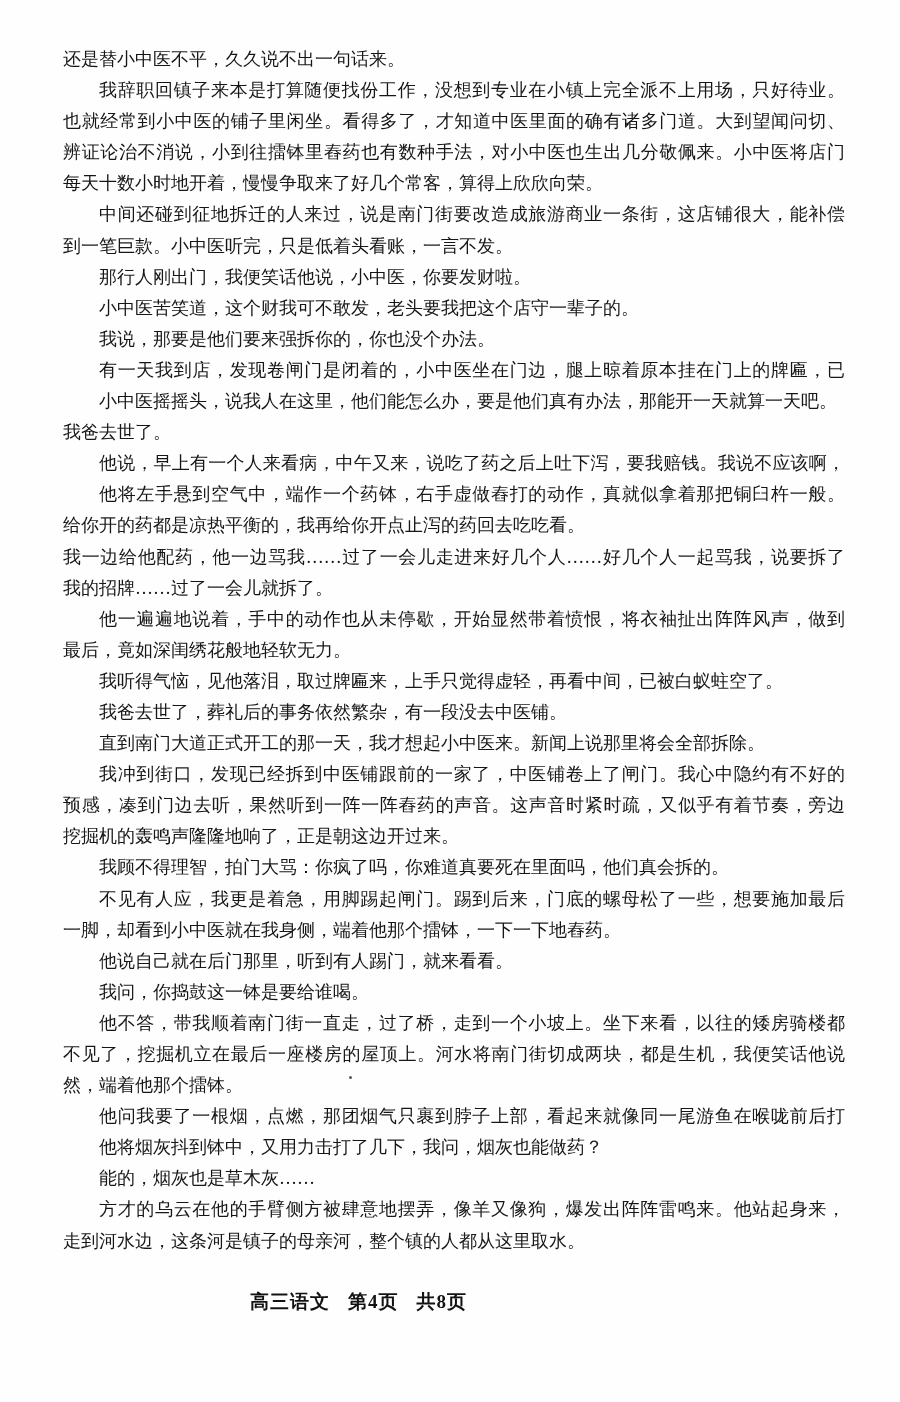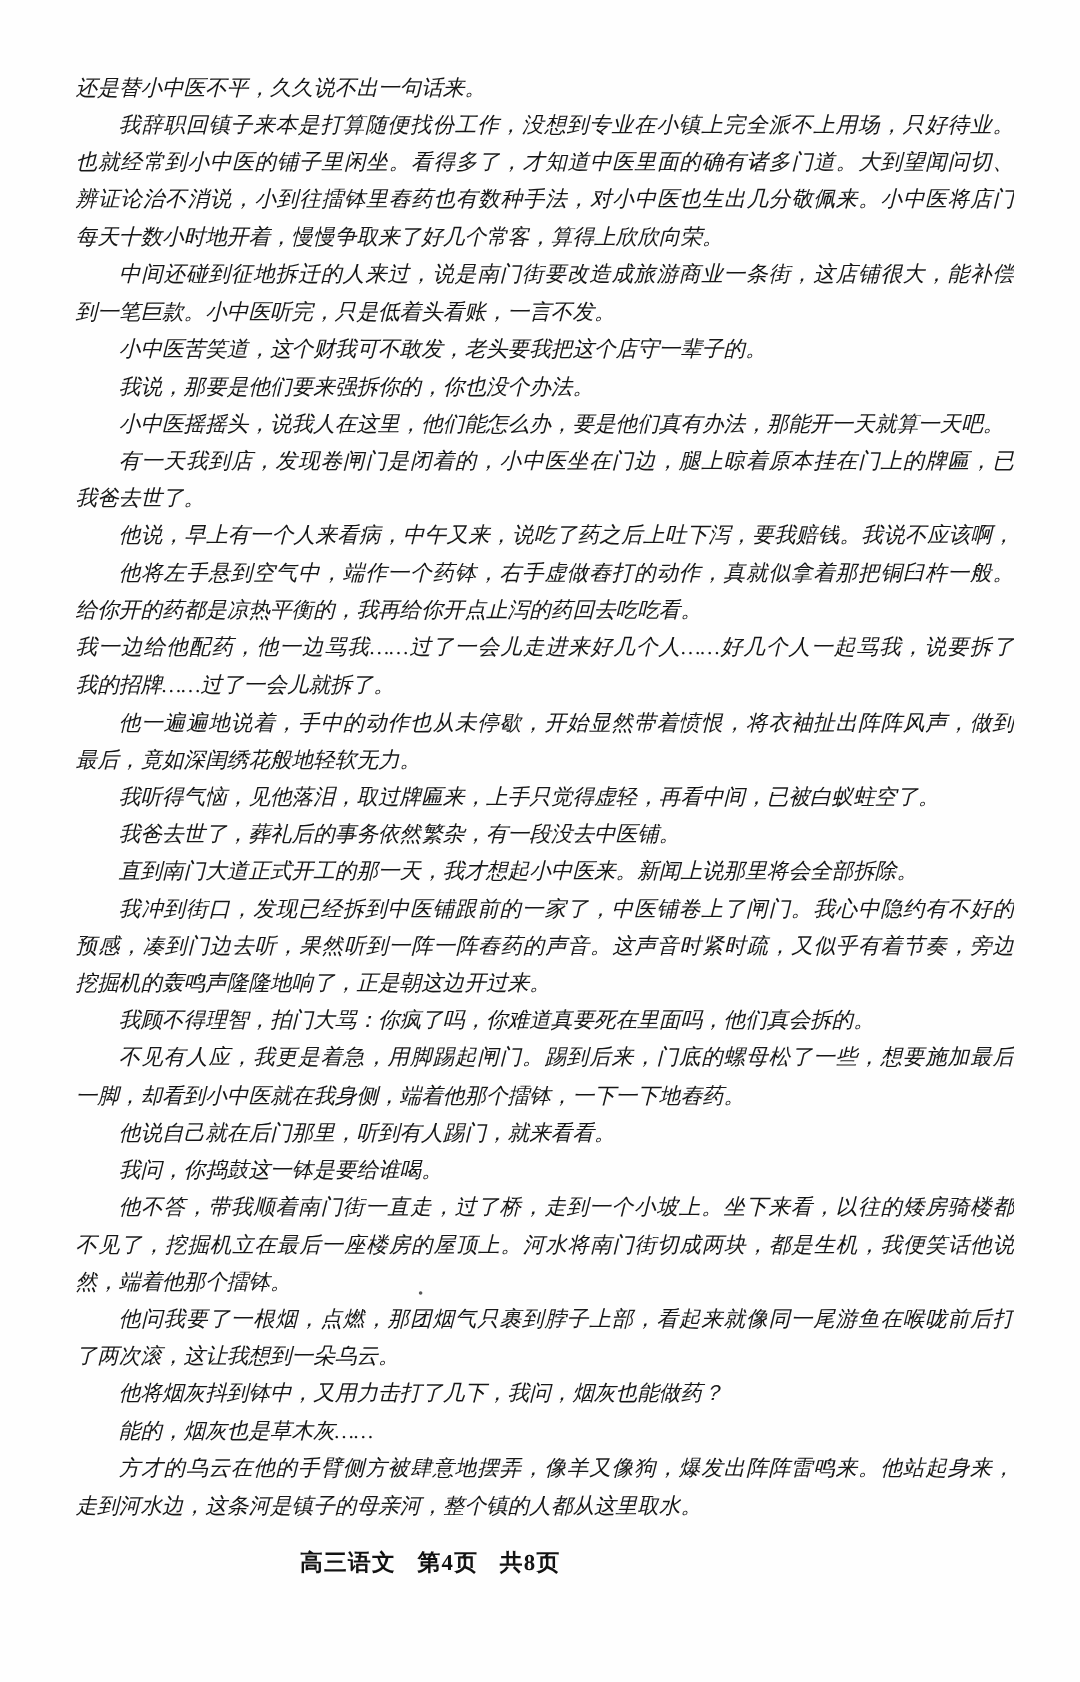--- a/index.html
+++ b/index.html
@@ -10,23 +10,22 @@
   }
   .page {
     position: relative;
     width: 900px; height: 1402px;
     background: #fefefe;
     color: #161616;
     overflow: hidden;
   }
   .text-block {
     position: absolute;
-    left: 63px; top: 58px;
+    left: 63px; top: 44px;
     width: 782px;
-    font-style: italic;
   }
   .line {
     font-size: 18px;
     line-height: 31.1px;
     height: 31.1px;
     overflow: hidden;
     text-align: justify;
     text-align-last: justify;
     text-justify: inter-ideograph;
     white-space: normal;
@@ -58,24 +57,25 @@
 
 <div class="page">
   <div class="text-block">
     <div class="line end">还是替小中医不平，久久说不出一句话来。</div>
     <div class="line ind">我辞职回镇子来本是打算随便找份工作，没想到专业在小镇上完全派不上用场，只好待业。</div>
     <div class="line">也就经常到小中医的铺子里闲坐。看得多了，才知道中医里面的确有诸多门道。大到望闻问切、</div>
     <div class="line">辨证论治不消说，小到往擂钵里舂药也有数种手法，对小中医也生出几分敬佩来。小中医将店门</div>
     <div class="line end">每天十数小时地开着，慢慢争取来了好几个常客，算得上欣欣向荣。</div>
     <div class="line ind">中间还碰到征地拆迁的人来过，说是南门街要改造成旅游商业一条街，这店铺很大，能补偿</div>
     <div class="line end">到一笔巨款。小中医听完，只是低着头看账，一言不发。</div>
+    <div class="line ind end">那行人刚出门，我便笑话他说，小中医，你要发财啦。</div>
     <div class="line ind end">小中医苦笑道，这个财我可不敢发，老头要我把这个店守一辈子的。</div>
     <div class="line ind end">我说，那要是他们要来强拆你的，你也没个办法。</div>
+    <div class="line ind">有一天我到店，发现卷闸门是闭着的，小中医坐在门边，腿上晾着原本挂在门上的牌匾，已</div>
     <div class="line ind end">小中医摇摇头，说我人在这里，他们能怎么办，要是他们真有办法，那能开一天就算一天吧。</div>
-    <div class="line ind">有一天我到店，发现卷闸门是闭着的，小中医坐在门边，腿上晾着原本挂在门上的牌匾，已</div>
     <div class="line end">我爸去世了。</div>
     <div class="line ind">他说，早上有一个人来看病，中午又来，说吃了药之后上吐下泻，要我赔钱。我说不应该啊，</div>
     <div class="line ind">他将左手悬到空气中，端作一个药钵，右手虚做舂打的动作，真就似拿着那把铜臼杵一般。</div>
     <div class="line end">给你开的药都是凉热平衡的，我再给你开点止泻的药回去吃吃看。</div>
     <div class="line">我一边给他配药，他一边骂我……过了一会儿走进来好几个人……好几个人一起骂我，说要拆了</div>
     <div class="line end">我的招牌……过了一会儿就拆了。</div>
     <div class="line ind">他一遍遍地说着，手中的动作也从未停歇，开始显然带着愤恨，将衣袖扯出阵阵风声，做到</div>
     <div class="line end">最后，竟如深闺绣花般地轻软无力。</div>
     <div class="line ind end">我听得气恼，见他落泪，取过牌匾来，上手只觉得虚轻，再看中间，已被白蚁蛀空了。</div>
     <div class="line ind end">我爸去世了，葬礼后的事务依然繁杂，有一段没去中医铺。</div>
@@ -85,21 +85,20 @@
     <div class="line end">挖掘机的轰鸣声隆隆地响了，正是朝这边开过来。</div>
     <div class="line ind end">我顾不得理智，拍门大骂：你疯了吗，你难道真要死在里面吗，他们真会拆的。</div>
     <div class="line ind">不见有人应，我更是着急，用脚踢起闸门。踢到后来，门底的螺母松了一些，想要施加最后</div>
     <div class="line end">一脚，却看到小中医就在我身侧，端着他那个擂钵，一下一下地舂药。</div>
     <div class="line ind end">他说自己就在后门那里，听到有人踢门，就来看看。</div>
     <div class="line ind end">我问，你捣鼓这一钵是要给谁喝。</div>
     <div class="line ind">他不答，带我顺着南门街一直走，过了桥，走到一个小坡上。坐下来看，以往的矮房骑楼都</div>
     <div class="line">不见了，挖掘机立在最后一座楼房的屋顶上。河水将南门街切成两块，都是生机，我便笑话他说</div>
     <div class="line end">然，端着他那个擂钵。</div>
     <div class="line ind">他问我要了一根烟，点燃，那团烟气只裹到脖子上部，看起来就像同一尾游鱼在喉咙前后打</div>
-    <div class="line end">了两次滚，这让我想到一朵乌云。</div>
     <div class="line ind end">他将烟灰抖到钵中，又用力击打了几下，我问，烟灰也能做药？</div>
     <div class="line ind end">能的，烟灰也是草木灰……</div>
     <div class="line ind">方才的乌云在他的手臂侧方被肆意地摆弄，像羊又像狗，爆发出阵阵雷鸣来。他站起身来，</div>
     <div class="line end">走到河水边，这条河是镇子的母亲河，整个镇的人都从这里取水。</div>
   </div>
 
   <div class="speck" style="left:349px; top:1076px;"></div>
 
   <div class="footer">
     <span>高三语文</span>

